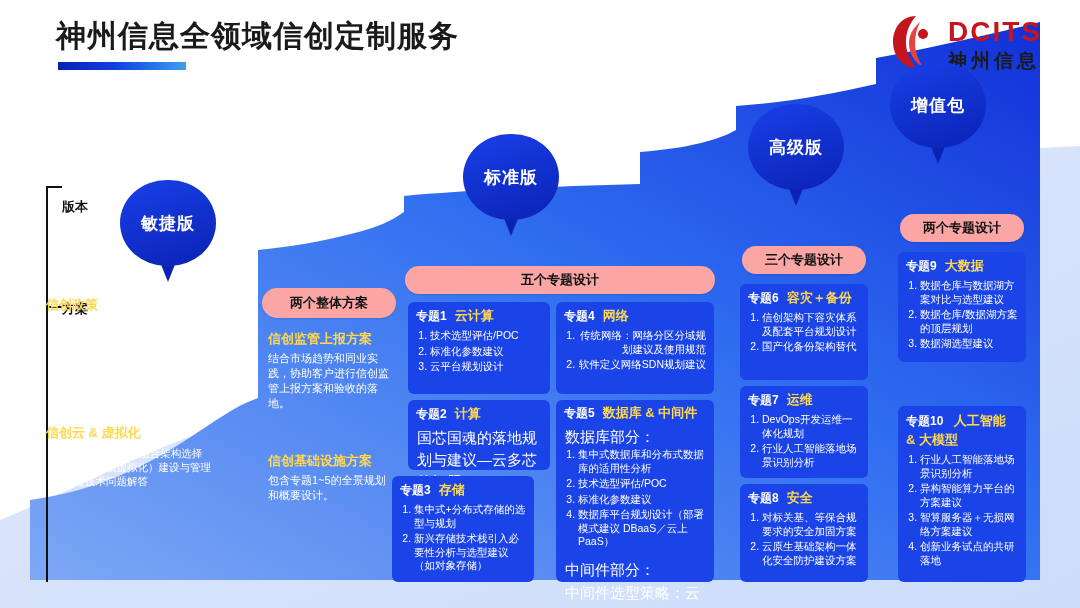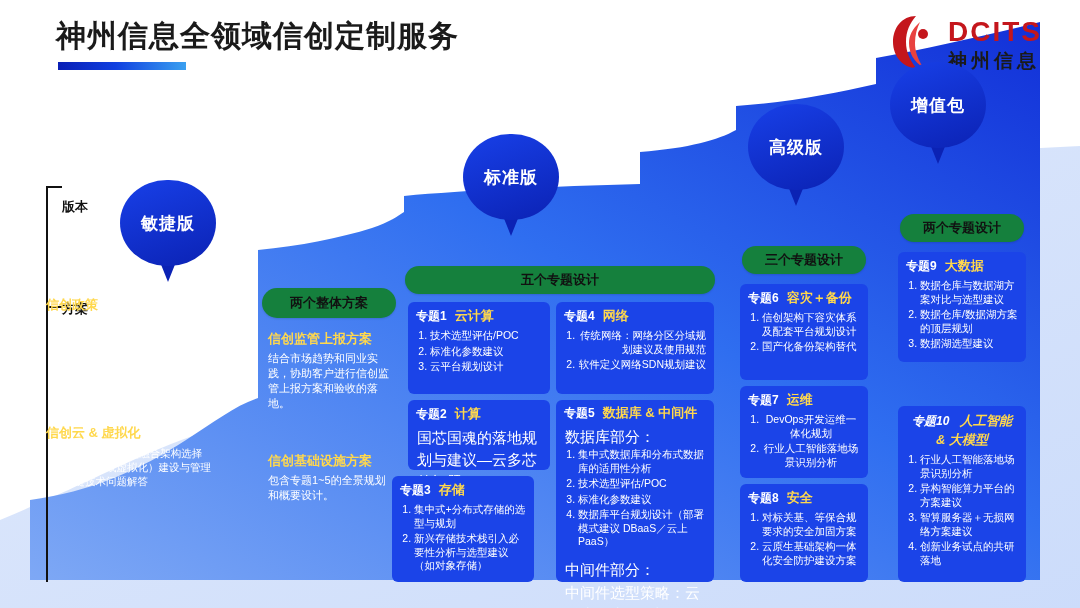--- a/index.html
+++ b/index.html
@@ -29,21 +29,21 @@
   
   .pin{position:absolute;width:96px;height:110px;}
   .pin-body{position:absolute;left:0;top:0;width:96px;height:86px;border-radius:48px/44px;
       background:linear-gradient(160deg,#1840e8 0%,#0b22b4 100%);}
   .pin-tail{position:absolute;left:36px;top:72px;width:24px;height:30px;
       background:linear-gradient(180deg,#0b22b4 0%,#0b22b4 100%);
       clip-path:polygon(0 0,100% 0,50% 100%);}
   .pin-label{position:absolute;left:0;top:0;width:96px;height:86px;display:flex;align-items:center;justify-content:center;
       color:#fff;font-size:17px;font-weight:bold;letter-spacing:1px;}
 
-  .hdr-pill{position:absolute;background:#15803d;border-radius:16px;display:flex;align-items:center;justify-content:center;
+  .hdr-pill{position:absolute;background:#fca5a5;border-radius:16px;display:flex;align-items:center;justify-content:center;
       color:#111;font-size:13px;font-weight:bold;box-shadow:0 1px 2px rgba(0,0,0,.12);}
 
   .card{position:absolute;background:#1b44e8;border-radius:6px;color:#fff;}
   .card-title{display:flex;align-items:baseline;gap:8px;padding:5px 8px 2px 8px;}
   .card-title .t1{font-size:12px;font-weight:bold;color:#ffffff;}
   .card-title .t2{font-size:13px;font-weight:bold;color:#ffd84d;}
   .card ol{margin:0;padding:2px 8px 6px 22px;}
   .card ol li{font-size:10.5px;line-height:13.5px;margin-bottom:2px;}
   .card .plain{padding:2px 8px 6px 9px;font-size:15px;line-height:22px;}
 
@@ -221,21 +221,21 @@
       <div class="card-title">
         <span class="t1">专题6</span>
         <span class="t2">容灾＋备份</span>
       </div>
       <ol>
         <li>信创架构下容灾体系及配套平台规划设计</li>
         <li>国产化备份架构替代</li>
       </ol>
     </div>
 
-    <div class="card" style="left:740px;top:386px;width:128px;height:92px;text-align:center;">
+    <div class="card" style="left:740px;top:386px;width:128px;height:92px;">
       <div class="card-title">
         <span class="t1">专题7</span>
         <span class="t2">运维</span>
       </div>
       <ol>
         <li>DevOps开发运维一体化规划</li>
         <li>行业人工智能落地场景识别分析</li>
       </ol>
     </div>
 
@@ -260,21 +260,21 @@
         <span class="t2">大数据</span>
       </div>
       <ol>
         <li>数据仓库与数据湖方案对比与选型建议</li>
         <li>数据仓库/数据湖方案的顶层规划</li>
         <li>数据湖选型建议</li>
       </ol>
     </div>
 
     <div class="card" style="left:898px;top:406px;width:128px;height:176px;">
-      <div class="card-title" style="display:block;text-align:center;font-style:italic;">
+      <div class="card-title" style="display:block;">
         <span class="t1">专题10</span>
         <span class="t2" style="margin-left:6px;">人工智能 &amp; 大模型</span>
       </div>
       <ol>
         <li>行业人工智能落地场景识别分析</li>
         <li>异构智能算力平台的方案建议</li>
         <li>智算服务器＋无损网络方案建议</li>
         <li>创新业务试点的共研落地</li>
       </ol>
     </div>

